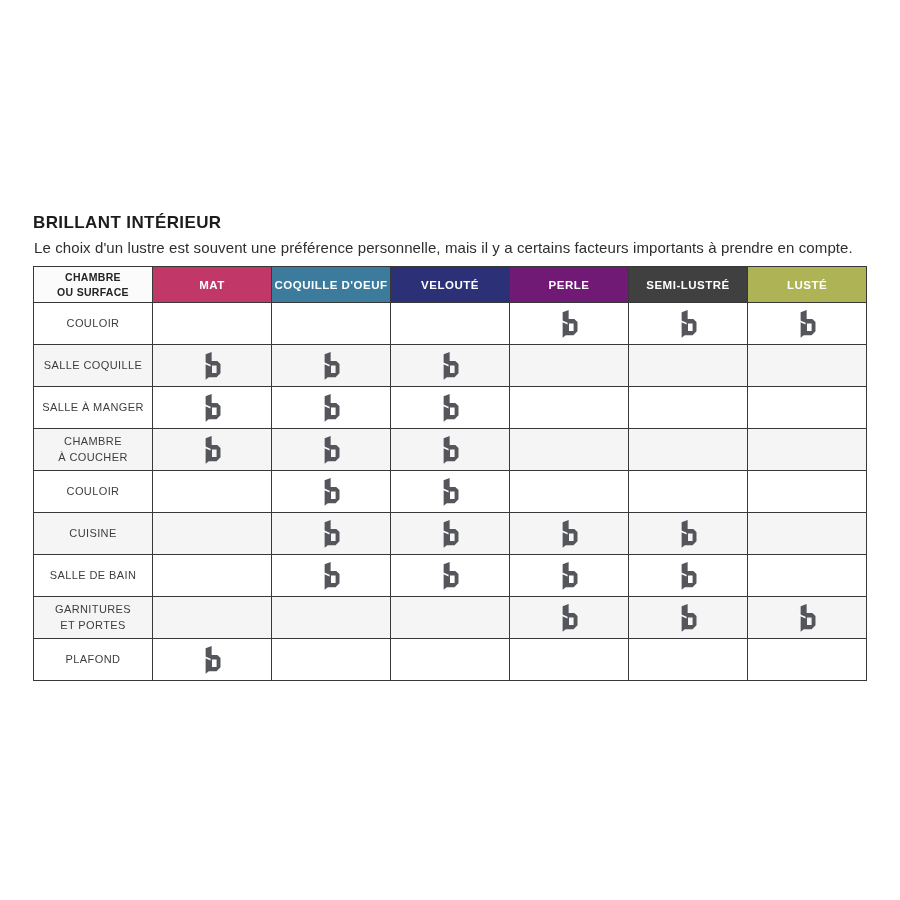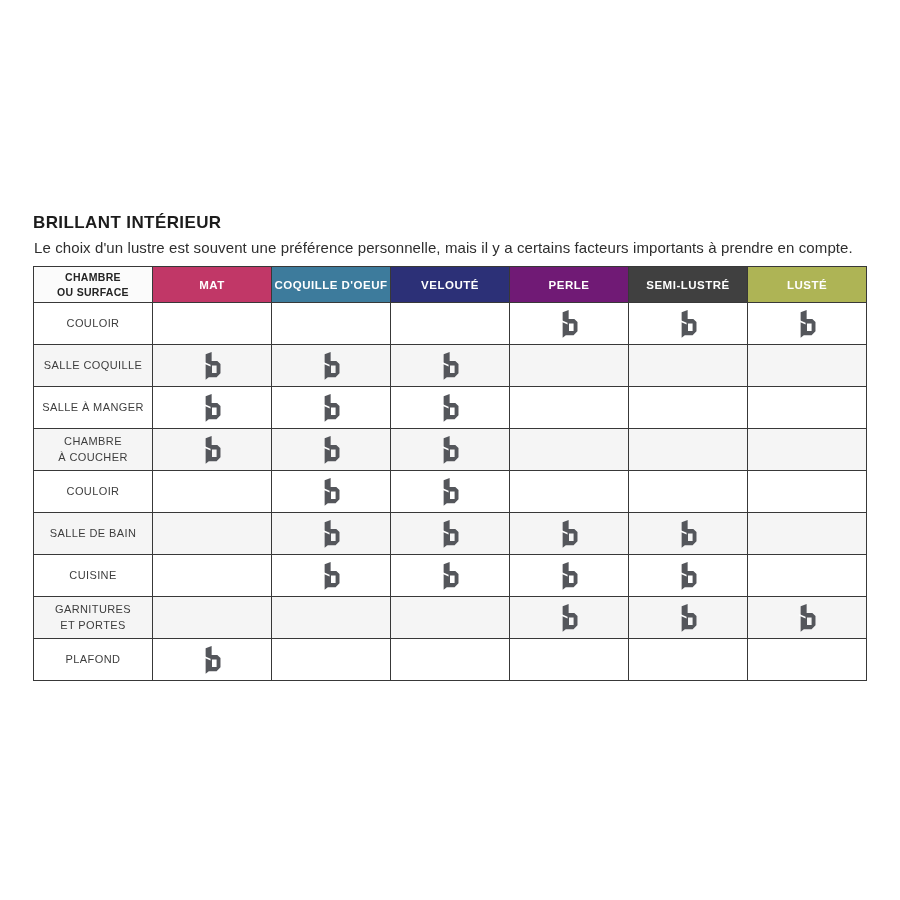--- a/index.html
+++ b/index.html
@@ -165,46 +165,46 @@
           <td><svg class="bicon" width="20" height="29" viewBox="0 0 56 82" aria-hidden="true">
     <path fill="#54565b" fill-rule="evenodd" d="M10,9 L27,3 L27,28 L43,28 L52,37 L52,63 L41,74 L19,74 L10,81 Z
          M28,41 L41,41 L41,62 L28,62 Z"></path>
     <path fill="#ffffff" d="M6,31 L24,39 L24,44 L6,36 Z"></path>
   </svg></td>
           <td></td>
           <td></td>
           <td></td>
         </tr>
         <tr>
+          <td class="rowlabel">CUISINE</td>
+          <td></td>
+          <td><svg class="bicon" width="20" height="29" viewBox="0 0 56 82" aria-hidden="true">
+    <path fill="#54565b" fill-rule="evenodd" d="M10,9 L27,3 L27,28 L43,28 L52,37 L52,63 L41,74 L19,74 L10,81 Z
+         M28,41 L41,41 L41,62 L28,62 Z"></path>
+    <path fill="#ffffff" d="M6,31 L24,39 L24,44 L6,36 Z"></path>
+  </svg></td>
+          <td><svg class="bicon" width="20" height="29" viewBox="0 0 56 82" aria-hidden="true">
+    <path fill="#54565b" fill-rule="evenodd" d="M10,9 L27,3 L27,28 L43,28 L52,37 L52,63 L41,74 L19,74 L10,81 Z
+         M28,41 L41,41 L41,62 L28,62 Z"></path>
+    <path fill="#ffffff" d="M6,31 L24,39 L24,44 L6,36 Z"></path>
+  </svg></td>
+          <td><svg class="bicon" width="20" height="29" viewBox="0 0 56 82" aria-hidden="true">
+    <path fill="#54565b" fill-rule="evenodd" d="M10,9 L27,3 L27,28 L43,28 L52,37 L52,63 L41,74 L19,74 L10,81 Z
+         M28,41 L41,41 L41,62 L28,62 Z"></path>
+    <path fill="#ffffff" d="M6,31 L24,39 L24,44 L6,36 Z"></path>
+  </svg></td>
+          <td><svg class="bicon" width="20" height="29" viewBox="0 0 56 82" aria-hidden="true">
+    <path fill="#54565b" fill-rule="evenodd" d="M10,9 L27,3 L27,28 L43,28 L52,37 L52,63 L41,74 L19,74 L10,81 Z
+         M28,41 L41,41 L41,62 L28,62 Z"></path>
+    <path fill="#ffffff" d="M6,31 L24,39 L24,44 L6,36 Z"></path>
+  </svg></td>
+          <td></td>
+        </tr>
+        <tr>
           <td class="rowlabel">SALLE DE BAIN</td>
-          <td></td>
-          <td><svg class="bicon" width="20" height="29" viewBox="0 0 56 82" aria-hidden="true">
-    <path fill="#54565b" fill-rule="evenodd" d="M10,9 L27,3 L27,28 L43,28 L52,37 L52,63 L41,74 L19,74 L10,81 Z
-         M28,41 L41,41 L41,62 L28,62 Z"></path>
-    <path fill="#ffffff" d="M6,31 L24,39 L24,44 L6,36 Z"></path>
-  </svg></td>
-          <td><svg class="bicon" width="20" height="29" viewBox="0 0 56 82" aria-hidden="true">
-    <path fill="#54565b" fill-rule="evenodd" d="M10,9 L27,3 L27,28 L43,28 L52,37 L52,63 L41,74 L19,74 L10,81 Z
-         M28,41 L41,41 L41,62 L28,62 Z"></path>
-    <path fill="#ffffff" d="M6,31 L24,39 L24,44 L6,36 Z"></path>
-  </svg></td>
-          <td><svg class="bicon" width="20" height="29" viewBox="0 0 56 82" aria-hidden="true">
-    <path fill="#54565b" fill-rule="evenodd" d="M10,9 L27,3 L27,28 L43,28 L52,37 L52,63 L41,74 L19,74 L10,81 Z
-         M28,41 L41,41 L41,62 L28,62 Z"></path>
-    <path fill="#ffffff" d="M6,31 L24,39 L24,44 L6,36 Z"></path>
-  </svg></td>
-          <td><svg class="bicon" width="20" height="29" viewBox="0 0 56 82" aria-hidden="true">
-    <path fill="#54565b" fill-rule="evenodd" d="M10,9 L27,3 L27,28 L43,28 L52,37 L52,63 L41,74 L19,74 L10,81 Z
-         M28,41 L41,41 L41,62 L28,62 Z"></path>
-    <path fill="#ffffff" d="M6,31 L24,39 L24,44 L6,36 Z"></path>
-  </svg></td>
-          <td></td>
-        </tr>
-        <tr>
-          <td class="rowlabel">CUISINE</td>
           <td></td>
           <td><svg class="bicon" width="20" height="29" viewBox="0 0 56 82" aria-hidden="true">
     <path fill="#54565b" fill-rule="evenodd" d="M10,9 L27,3 L27,28 L43,28 L52,37 L52,63 L41,74 L19,74 L10,81 Z
          M28,41 L41,41 L41,62 L28,62 Z"></path>
     <path fill="#ffffff" d="M6,31 L24,39 L24,44 L6,36 Z"></path>
   </svg></td>
           <td><svg class="bicon" width="20" height="29" viewBox="0 0 56 82" aria-hidden="true">
     <path fill="#54565b" fill-rule="evenodd" d="M10,9 L27,3 L27,28 L43,28 L52,37 L52,63 L41,74 L19,74 L10,81 Z
          M28,41 L41,41 L41,62 L28,62 Z"></path>
     <path fill="#ffffff" d="M6,31 L24,39 L24,44 L6,36 Z"></path>

